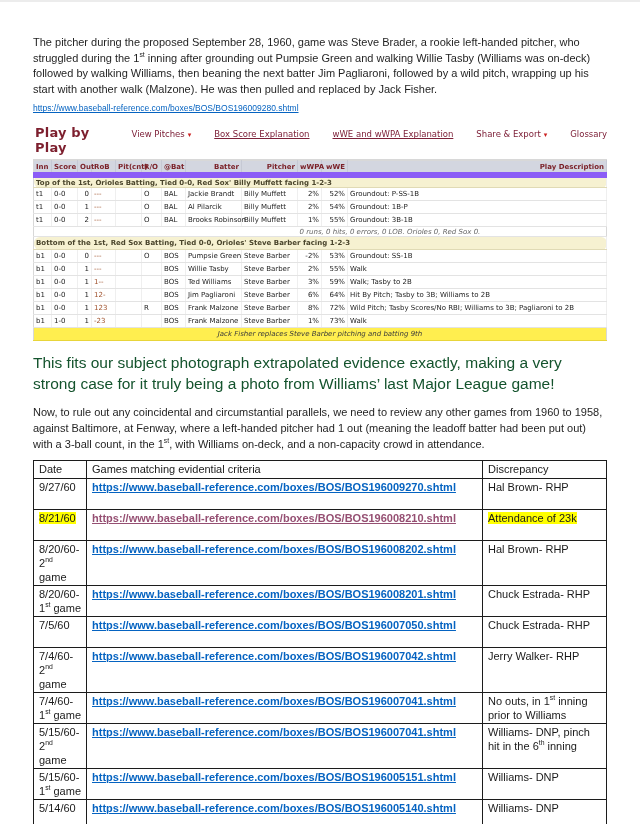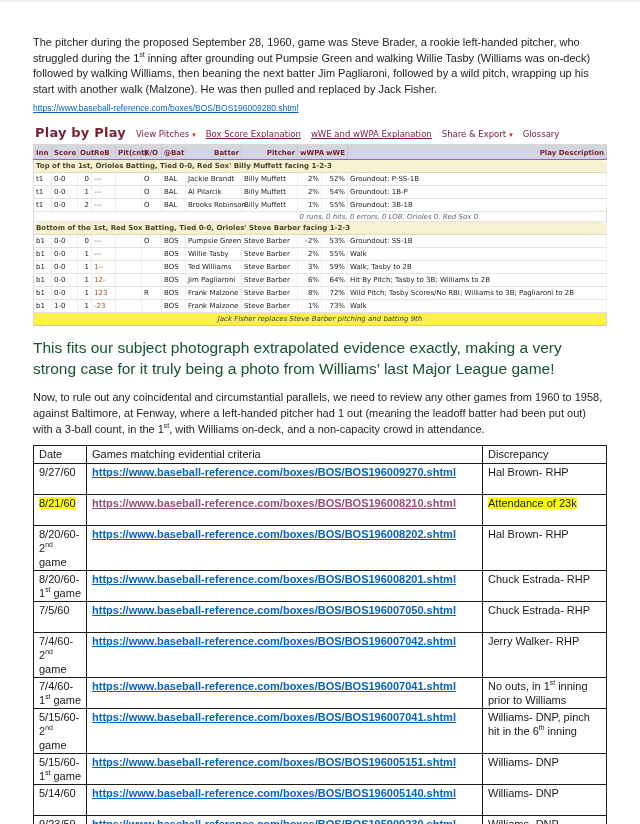--- a/index.html
+++ b/index.html
@@ -16,40 +16,40 @@
   
   .para { font-size:11px; line-height:15.6px; color:#1f1f1f; }
   .toplink {
     display:inline-block; margin-top:1px;
     font-size:8.5px; color:#0563c1; text-decoration:underline; cursor:pointer;
   }
 
   
   .pbp { margin-top:8px; font-family:"DejaVu Sans", sans-serif; }
   .pbp-toolbar {
-    display:flex; align-items:baseline; gap:10px;
+    display:flex; align-items:baseline; gap:17px;
     padding:2px 0 4px 2px; border-bottom:1px solid #d8d8d8;
   }
   .pbp-title { font-size:13px; font-weight:bold; color:#7d1f2e; letter-spacing:0.2px; }
-  .tb-item { font-size:8.5px; color:#7d2038; cursor:pointer; white-space:nowrap; }
+  .tb-item { font-size:8.5px; color:#7d2038; cursor:pointer; white-space:nowrap;margin-left:6px; }
   .tb-item.linked span { text-decoration:underline; }
   .caret { color:#c22; font-size:7px; margin-left:3px; }
 
   table.pbp-table {
     width:574px; table-layout:fixed; border-collapse:collapse;
     border:1px solid #d8d8d8; font-size:7px; color:#222;
   }
   .pbp-table th, .pbp-table td {
     padding:0 2px; height:13px; white-space:nowrap; overflow:visible;
     border-bottom:1px solid #e3e3e3; border-right:1px solid #efefef;
     font-weight:normal; text-align:left; vertical-align:middle;
   }
   .pbp-table thead th {
     background:#d3d6e0; color:#7a1f26; font-weight:bold; height:14px;
-    border-bottom:1px solid #8b5cf6; border-right:1px solid #c6c9d4;
+    border-bottom:6px solid #8b5cf6; border-right:1px solid #c6c9d4;
   }
   .pbp-table thead th.c-wwpa, .pbp-table thead th.c-wwe { text-align:right; }
   .pbp-table thead th.c-desc { text-align:right; }
   .pbp-table thead th.c-batter, .pbp-table thead th.c-pitcher { text-align:right; }
   tr.pbp-sec td {
     background:#f6f1d1; color:#4a452c; font-weight:bold; height:13px;
     border-bottom:1px solid #e0dab5;
     border-radius:6px;
   }
   td.c-out { text-align:right; }

